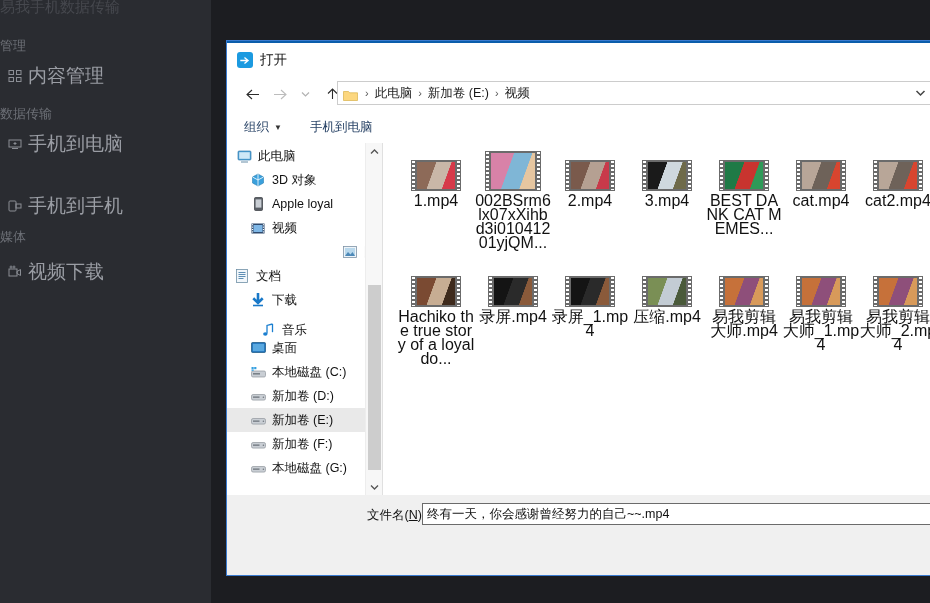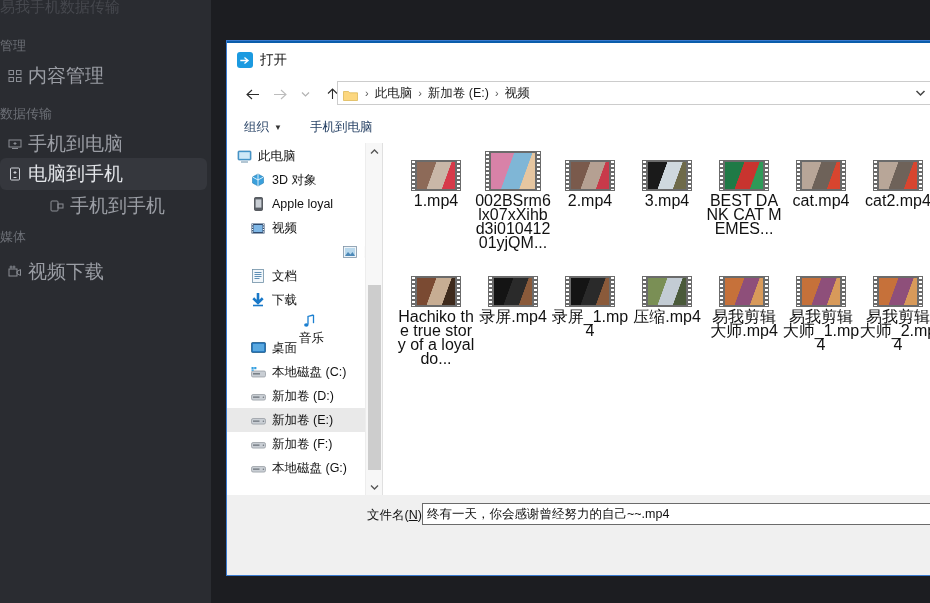--- a/index.html
+++ b/index.html
@@ -211,32 +211,22 @@
       <span class="nav-ico">
         <svg width="14" height="14" viewBox="0 0 14 14">
           <rect x="1" y="3" width="12" height="7" fill="none" stroke="#8b8e95" stroke-width="1"></rect>
           <path d="M4 11.5h6" stroke="#8b8e95" stroke-width="1"></path>
           <path d="M5.5 6.5h3M7 5v3" stroke="#8b8e95" stroke-width="1"></path>
         </svg>
       </span>
       <span class="nav-txt">手机到电脑</span>
     </div>
 
-    <div class="nav-item sel" style="top:158px;">
-      <span class="nav-ico">
-        <svg width="14" height="14" viewBox="0 0 14 14">
-          <rect x="2.5" y="1" width="9" height="12" rx="1" fill="none" stroke="#cfd2d8" stroke-width="1"></rect>
-          <path d="M5.5 5.5h3M7 4v3" stroke="#cfd2d8" stroke-width="1"></path>
-          <path d="M5.5 10.5h3" stroke="#cfd2d8" stroke-width="1"></path>
-        </svg>
-      </span>
-      <span class="nav-txt">电脑到手机</span>
-    </div>
-
-    <div class="nav-item" style="top:190px;justify-content:center;">
+
+    <div class="nav-item" style="top:190px;">
       <span class="nav-ico">
         <svg width="14" height="14" viewBox="0 0 14 14">
           <rect x="1" y="2" width="7" height="10" rx="1" fill="none" stroke="#8b8e95" stroke-width="1"></rect>
           <rect x="8" y="5" width="5" height="4" fill="none" stroke="#8b8e95" stroke-width="1"></rect>
         </svg>
       </span>
       <span class="nav-txt">手机到手机</span>
     </div>
 
     <div class="sec-label" style="top:228px;">媒体</div>
@@ -375,41 +365,41 @@
             <div class="tree-item" style="top: 97px; padding-left: 22px; justify-content: flex-end;">
               <span class="ti-ico">
                 <svg width="14" height="12" viewBox="0 0 14 12">
                   <rect x="0.5" y="0.5" width="13" height="11" fill="#eef4f9" stroke="#7d93a6" stroke-width=".8"></rect>
                   <rect x="2" y="2" width="10" height="8" fill="#b9d8ec"></rect>
                   <path d="M2 10l3-4 2.5 2.5L9.5 6l2.5 4z" fill="#4d89b8"></path>
                 </svg>
               </span>
               <span class="ti-txt">图片</span>
             </div>
-            <div class="tree-item" style="top: 121px; padding-left: 22px;">
+            <div class="tree-item" style="top: 121px; padding-left: 6px;">
               <span class="ti-ico">
                 <svg width="12" height="14" viewBox="0 0 12 14">
                   <rect x="0.5" y="0.5" width="11" height="13" fill="#f2f7fb" stroke="#6f8fa6" stroke-width=".8"></rect>
                   <g stroke="#5e8fb5" stroke-width="1">
                     <path d="M2.5 3.5h7M2.5 5.5h7M2.5 7.5h7M2.5 9.5h5"></path>
                   </g>
                 </svg>
               </span>
               <span class="ti-txt">文档</span>
             </div>
             <div class="tree-item" style="top: 145px; padding-left: 22px;">
               <span class="ti-ico">
                 <svg width="12" height="14" viewBox="0 0 12 14">
                   <path d="M6 0.5v8M2.2 6.2L6 10l3.8-3.8" fill="none" stroke="#1878c8" stroke-width="2.6" stroke-linecap="square"></path>
                   <path d="M1 12.5h10" stroke="#1878c8" stroke-width="1.6"></path>
                 </svg>
               </span>
               <span class="ti-txt">下载</span>
             </div>
-            <div class="tree-item" style="top: 169px; padding-left: 12px; flex-direction: column;">
+            <div class="tree-item" style="top: 175px; padding-left: 32px;">
               <span class="ti-ico">
                 <svg width="12" height="14" viewBox="0 0 12 14">
                   <path d="M10.5 1v8.2" stroke="#1b7fd0" stroke-width="1.3" fill="none"></path>
                   <path d="M10.5 1L5 2.4v8.2" stroke="#1b7fd0" stroke-width="1.3" fill="none"></path>
                   <ellipse cx="3.3" cy="11" rx="2.2" ry="1.7" fill="#1b7fd0"></ellipse>
                 </svg>
               </span>
               <span class="ti-txt">音乐</span>
             </div>
             <div class="tree-item" style="top: 193px; padding-left: 22px;">

